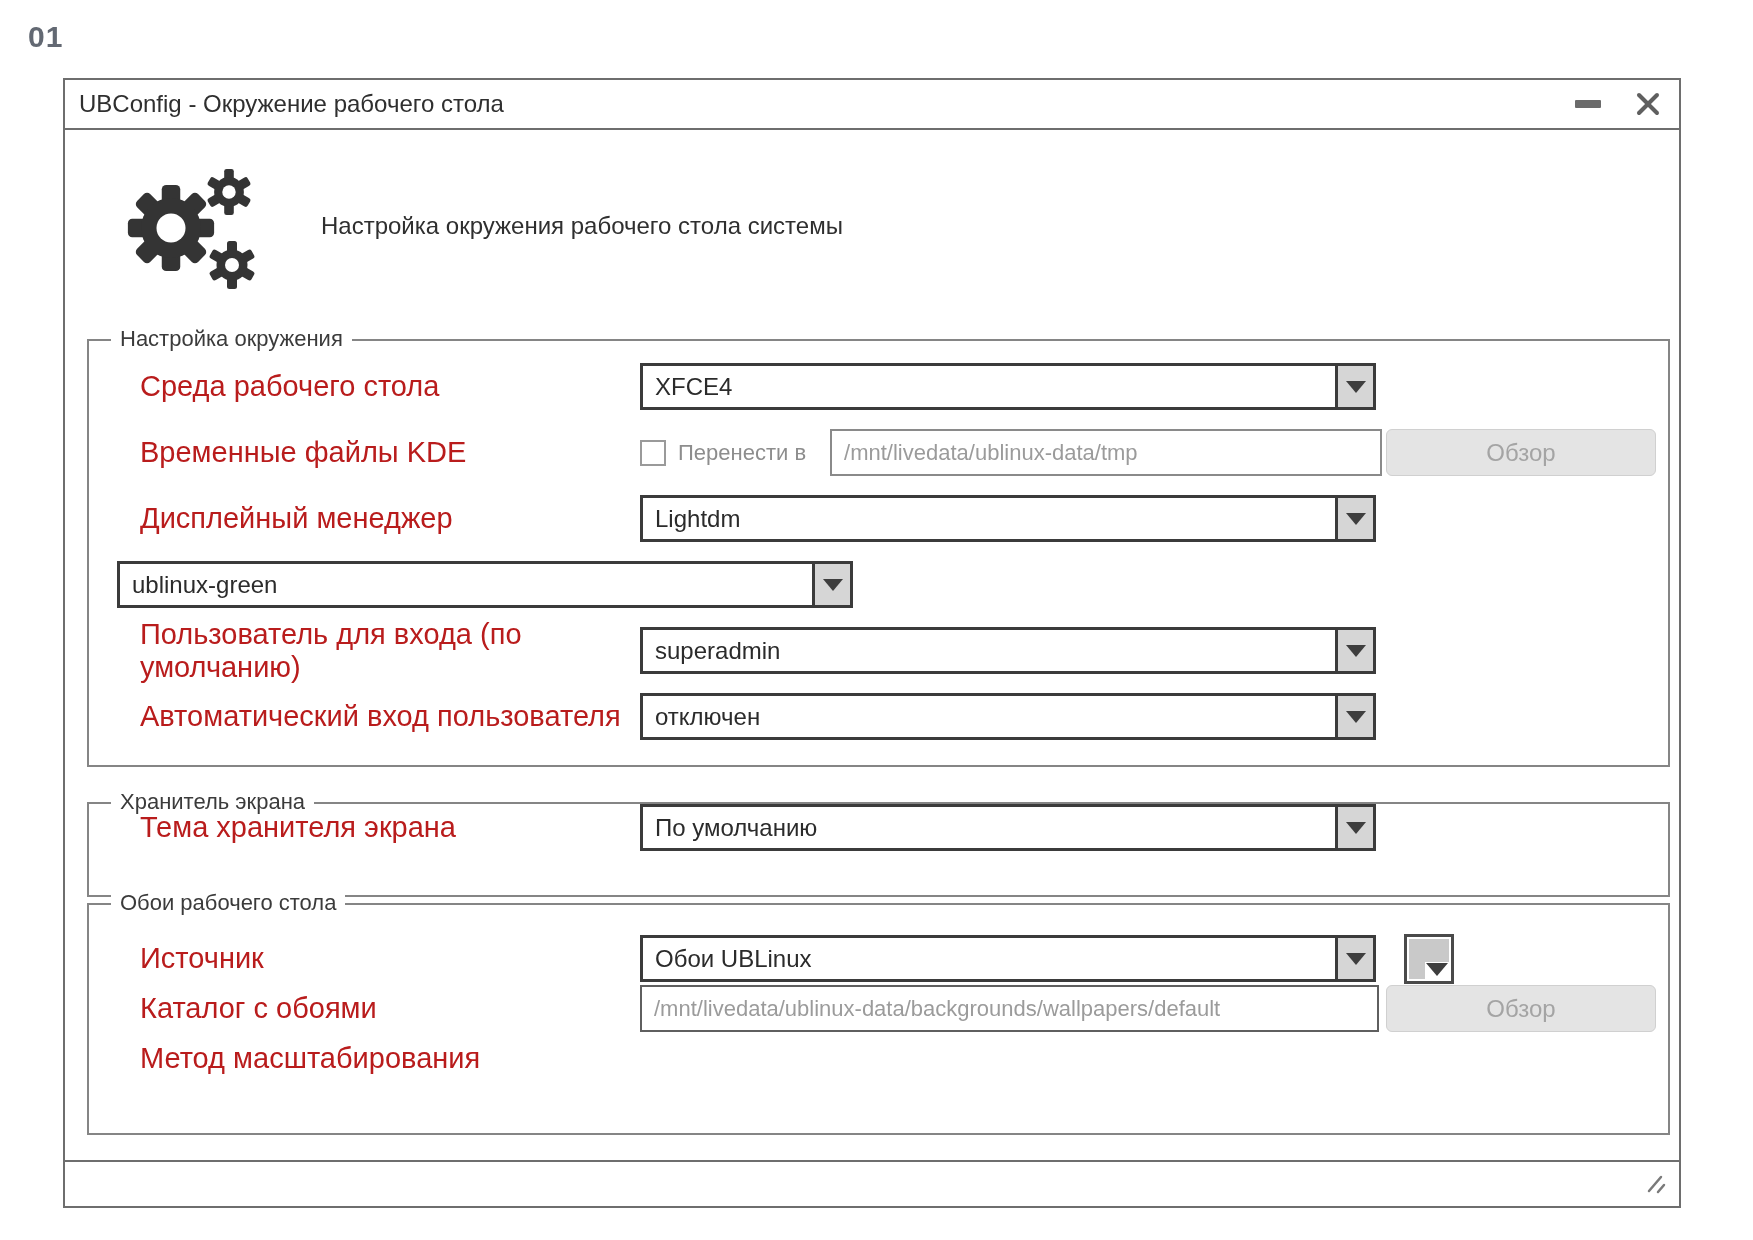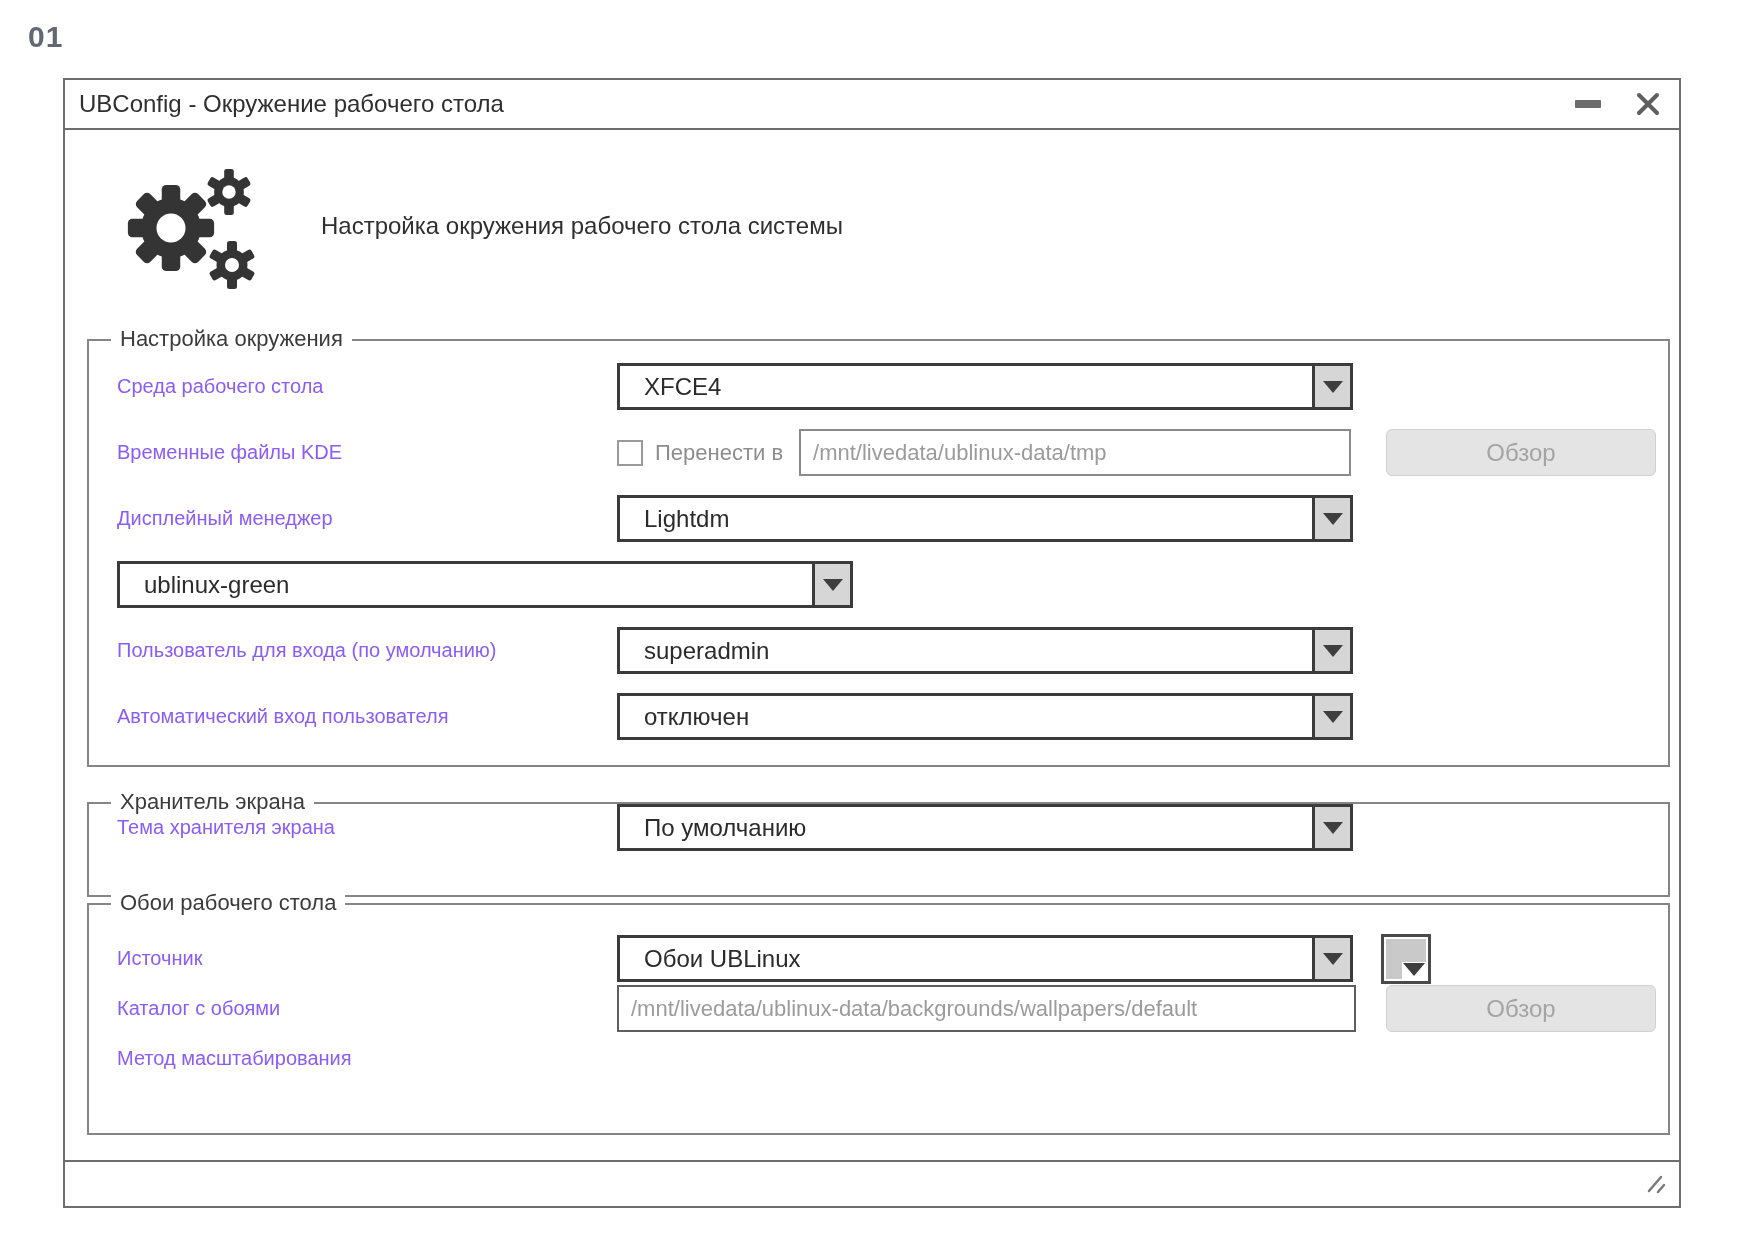--- a/index.html
+++ b/index.html
@@ -39,27 +39,27 @@
   .group-legend { position:absolute; top:-15px; left:22px; background:#fff;
                   padding:0 9px; font-size:22px; color:#3b3b3b; white-space:nowrap; }
   .group-env  { top:259px; height:428px; padding-top:22px; }
   .group-scr  { top:722px; height:95px;  }
   .group-wall { top:823px; height:232px; padding-top:30px; }
   .group-env  .rows { display:flex; flex-direction:column; gap:19px; }
   .group-wall .rows { display:flex; flex-direction:column; gap:3px; }
 
   .row { display:flex; align-items:center; height:47px;
          padding-left:28px; padding-right:12px; }
-  .row-label { width:500px; flex-shrink:0; font-size:20px; color:#8b5cf6; }
+  .row-label { width:500px; flex-shrink:0; font-size:29px; color:#b91c1c;margin-left:23px; }
 
   
   .combo { width:736px; height:47px; border:3px solid #3b3b3b; background:#fff;
            display:flex; align-items:stretch; cursor:pointer; }
   .combo-value { flex:1; display:flex; align-items:center; padding-left:12px;
-                 font-size:24px; color:#2b2b2b; white-space:nowrap; overflow:hidden;margin-left:12px; }
+                 font-size:24px; color:#2b2b2b; white-space:nowrap; overflow:hidden; }
   .combo-arrow { width:38px; flex-shrink:0; border-left:3px solid #3b3b3b;
                  background:#d6d6d6; display:flex; align-items:center;
                  justify-content:center; }
   .tri-down { width:0; height:0; border-left:10px solid transparent;
               border-right:10px solid transparent; border-top:12px solid #3e3e3e; }
 
   
   .textfield { height:47px; background:#fff; display:flex; align-items:center;
                padding-left:12px; font-size:22px; color:#9b9b9b;
                white-space:nowrap; overflow:hidden; }
@@ -68,21 +68,21 @@
 
   
   .browse-btn { width:270px; height:47px; margin-left:auto; background:#e4e4e4;
                 border:1px solid #d0d0d0; border-radius:6px; color:#a4a4a4;
                 font-size:24px; display:flex; align-items:center;
                 justify-content:center; cursor:default; }
 
   
   .checkbox { width:26px; height:26px; border:2px solid #9a9a9a; background:#fff;
               flex-shrink:0; cursor:pointer; }
-  .checkbox-label { margin:0 16px 0 12px; font-size:22px; color:#8d8d8d;
+  .checkbox-label { margin:0 24px 0 12px; font-size:22px; color:#8d8d8d;
                     white-space:nowrap; }
 
   
   .color-btn { position:relative; width:50px; height:50px; margin-left:28px;
                border:3px solid #4a4a4a; background:#fff; cursor:pointer;
                flex-shrink:0; }
   .color-swatch { position:absolute; left:2px; top:2px; right:2px; bottom:2px;
                   background:#c9c9c9; }
   .color-notch { position:absolute; right:2px; bottom:2px; width:24px; height:17px;
                  background:#fff; }

